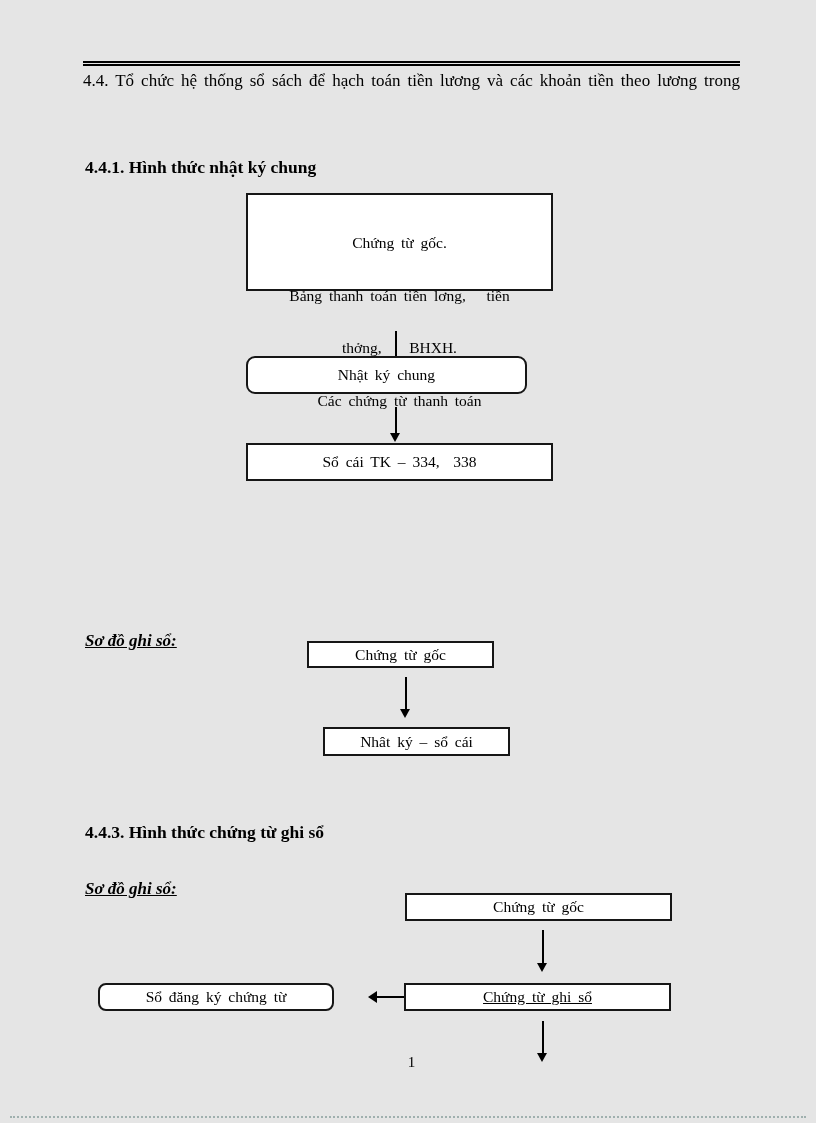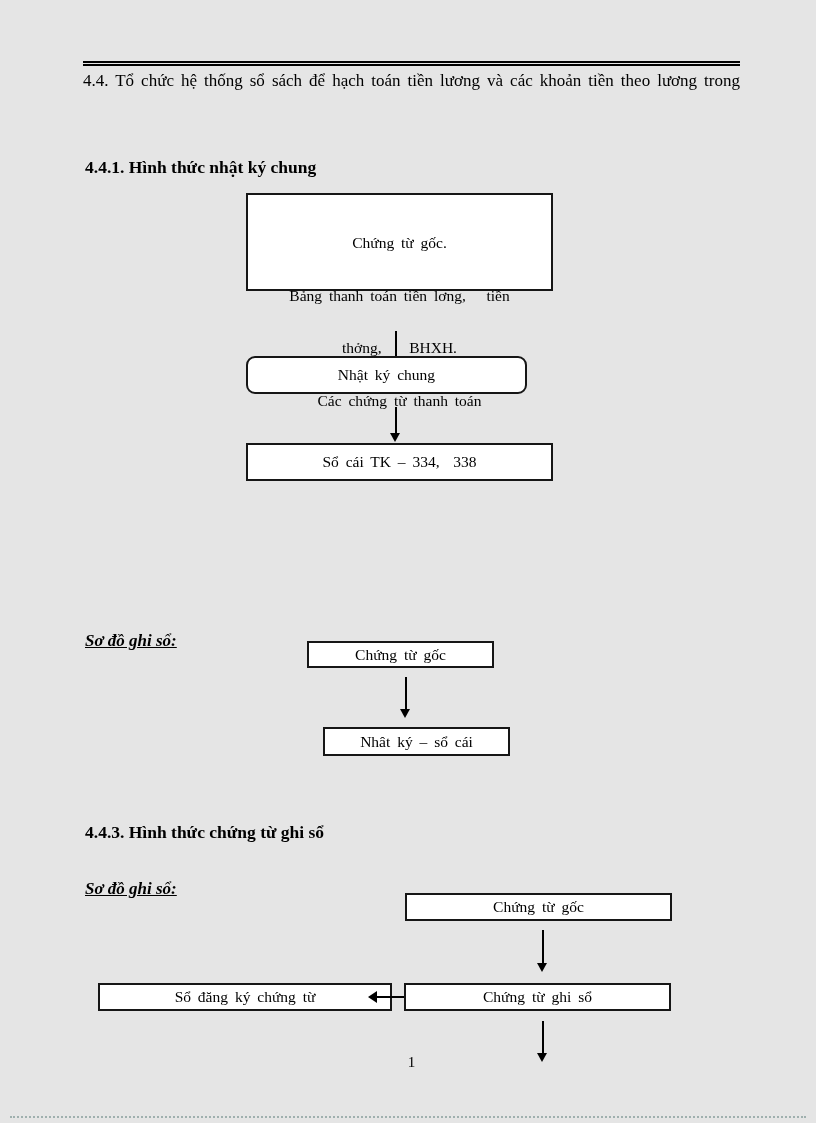--- a/index.html
+++ b/index.html
@@ -47,22 +47,22 @@
   }
   .fbox .lines { display: block; width: 100%; }
   .fbox .bl { line-height: 16.5px; white-space: pre; }
 
   #box-a { left: 246px; top: 193px; width: 307px; height: 98px; align-items: flex-start; padding-top: 4px; }
   #box-b { left: 246px; top: 356px; width: 281px; height: 38px; border-radius: 9px; }
   #box-c { left: 246px; top: 443px; width: 307px; height: 38px; }
   #box-d { left: 307px; top: 641px; width: 187px; height: 27px; }
   #box-e { left: 307px; top: 727px; width: 187px; height: 29px; margin-left: 16px; }
   #box-f { left: 405px; top: 893px; width: 267px; height: 28px; }
-  #box-g { left: 98px;  top: 983px; width: 294px; height: 28px; }
-  #box-h { left: 404px; top: 983px; width: 267px; height: 28px; }
+  #box-g { left: 98px;  top: 983px; width: 236px; height: 28px; border-radius: 8px; }
+  #box-h { left: 404px; top: 983px; width: 267px; height: 28px; text-decoration: underline; }
 
   
   .arrow-v { position: absolute; width: 11px; }
   .arrow-v .shaft { position: absolute; left: 4.5px; top: 0; width: 2px; height: calc(100% - 8px); background: #000; }
   .arrow-v .head { position: absolute; left: 0; bottom: 0; width: 0; height: 0;
     border-left: 5.5px solid transparent; border-right: 5.5px solid transparent; border-top: 9px solid #000; }
   #arr1 { left: 390px; top: 331px; height: 36px; }
   #arr2 { left: 390px; top: 407px; height: 35px; }
   #arr3 { left: 400px; top: 677px; height: 41px; }
   #arr4 { left: 537px; top: 930px; height: 42px; }

